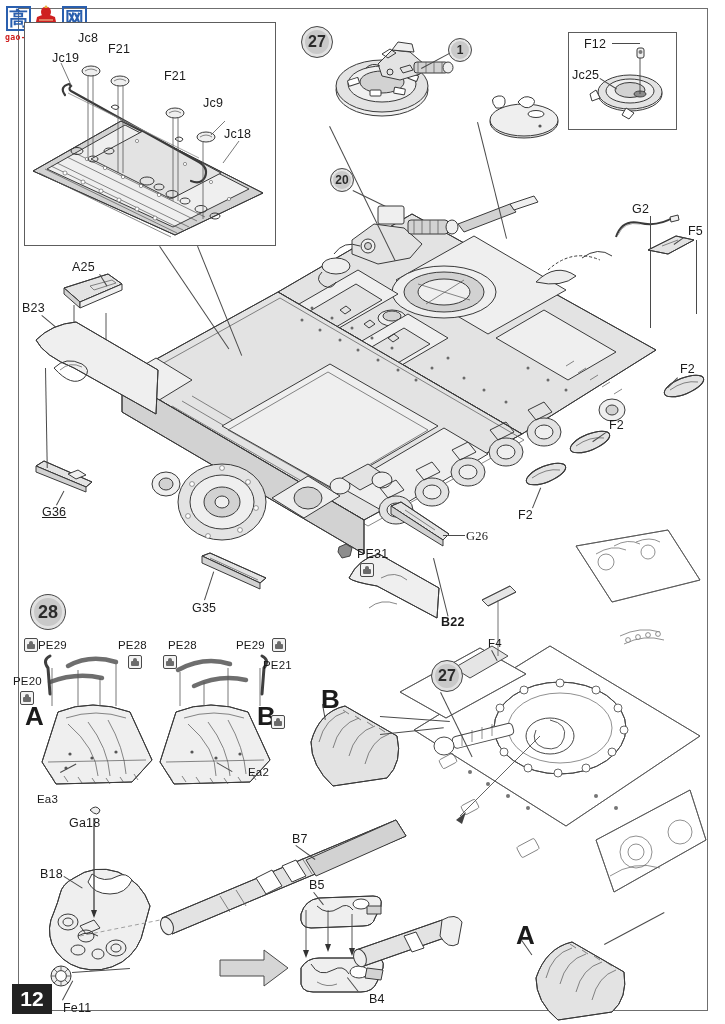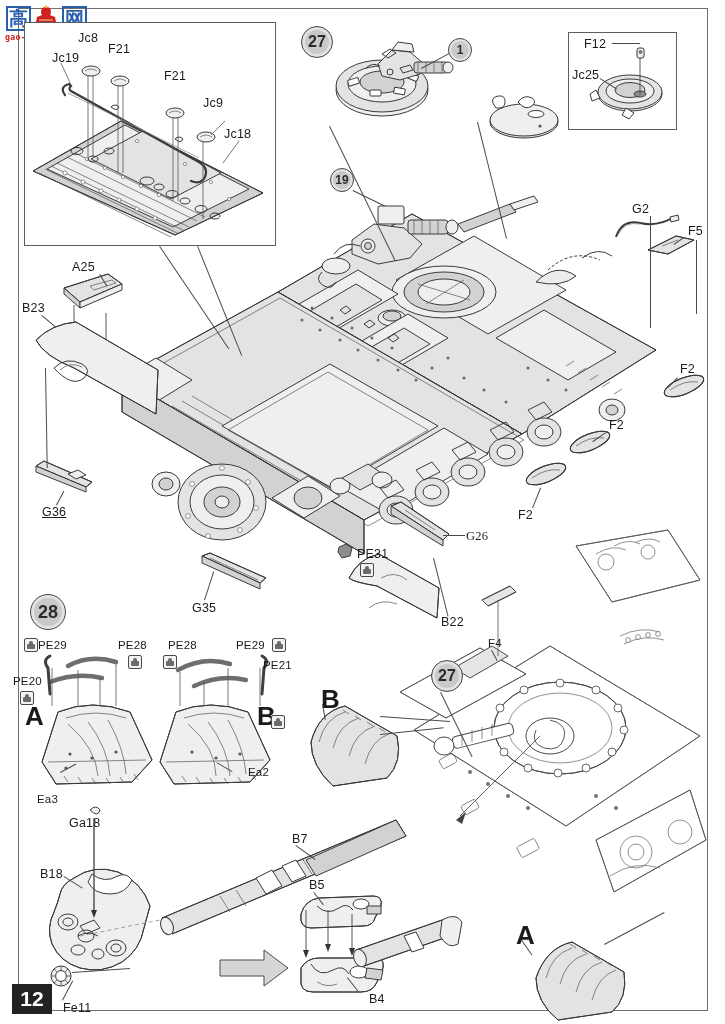--- a/index.html
+++ b/index.html
@@ -252,21 +252,21 @@
       <line x1="50" y1="34" x2="50" y2="-4" stroke="#444" stroke-width=".9"></line>
       <rect x="47" y="-12" width="7" height="10" rx="2" class="filll"></rect>
       <circle cx="50.5" cy="-8" r="2" fill="#7a7a7a"></circle>
     </svg>
   </div>
   <div class="lab" style="left:584px;top:38px;">F12</div>
   <div class="lab" style="left:572px;top:69px;">Jc25</div>
   <div class="lead" style="left:612px;top:43px;width:28px;"></div>
   <div class="lead" style="left:600px;top:78px;width:20px;transform:rotate(32deg);"></div>
 
-  <div class="step sm" style="left:330px;top:168px;">19</div>
+  <div class="step sm" style="left:330px;top:168px;">20</div>
   <div class="lead" style="left:353px;top:190px;width:44px;transform:rotate(26deg);"></div>
 
   <div class="abs" style="left:96px;top:162px;">
     <svg width="570" height="400" viewBox="0 0 570 400">
 
       <polygon points="182,130 316,52 560,188 426,272" class="fillg"></polygon>
       <polygon points="182,130 316,52 560,188 426,272" class="ln"></polygon>
 
       <polygon points="300,118 378,74 470,128 392,172" class="filll"></polygon>
       <polygon points="400,176 448,148 520,190 472,218" class="filll"></polygon>
@@ -532,21 +532,21 @@
   <div class="lead" style="left:443px;top:535px;width:22px;"></div>
 
   <div class="abs" style="left:345px;top:548px;">
     <svg width="104" height="78" viewBox="0 0 104 78">
       <path d="M4 30 q10 -20 30 -24 l60 34 l-2 30 l-60 -32 q-24 -4 -28 -8 z" class="filll"></path>
       <path d="M4 30 q10 -20 30 -24 l60 34 l-2 30 l-60 -32 q-24 -4 -28 -8 z" class="ln"></path>
       <path d="M36 30 q14 -8 26 2" class="ln-t"></path>
       <path d="M24 60 q12 -10 28 -4" class="ln-t"></path>
     </svg>
   </div>
-  <div class="lab" style="left:441px;top:616px;">B22</div>
+  <div class="lab" style="left:441px;top:616px;font-weight:bold;">B22</div>
   <div class="lead" style="left:434px;top:558px;width:60px;transform:rotate(76deg);"></div>
 
   <div class="abs" style="left:336px;top:543px;">
     <svg width="18" height="16" viewBox="0 0 18 16">
       <path d="M3 4 l7 -3 l6 4 l-2 8 l-8 2 l-4 -6 z" class="dk"></path>
     </svg>
   </div>
   <div class="lab" style="left:357px;top:548px;">PE31</div>
   <div class="peico" style="left:360px;top:563px;"></div>
 

